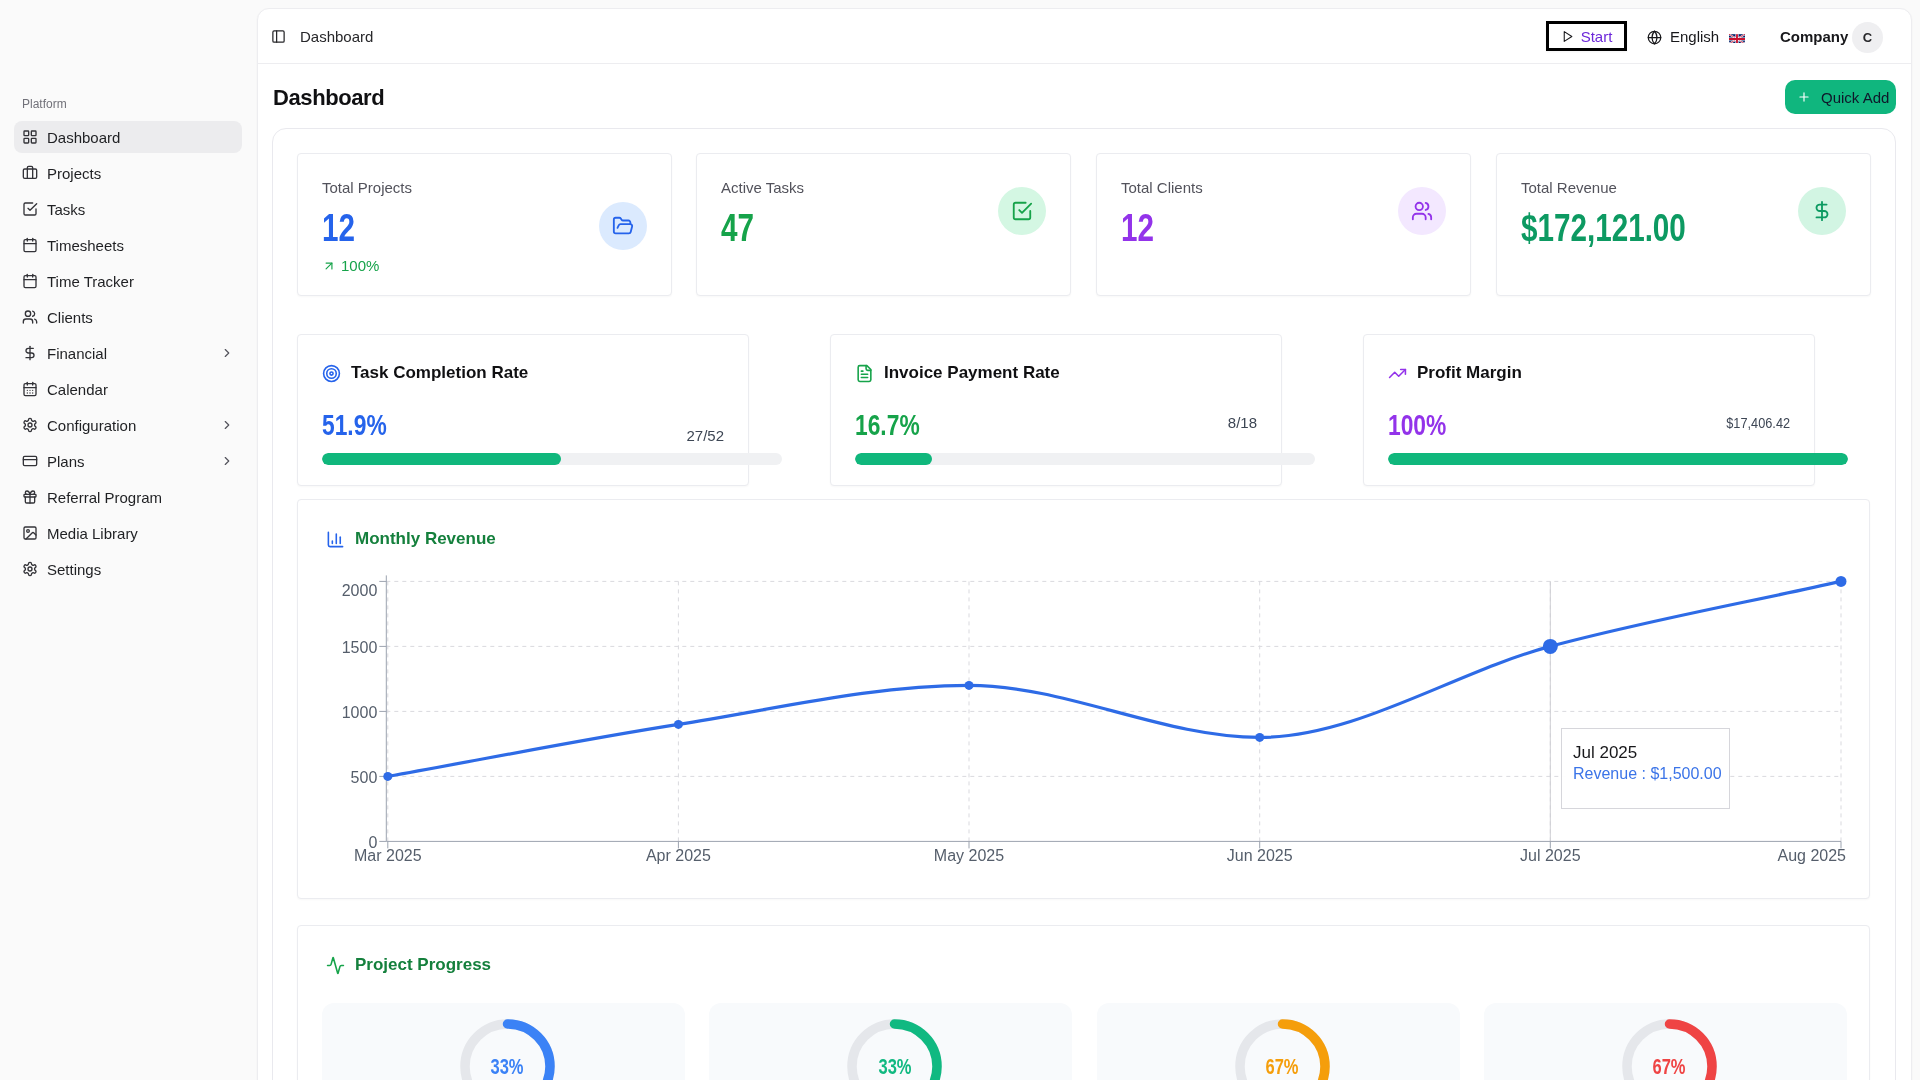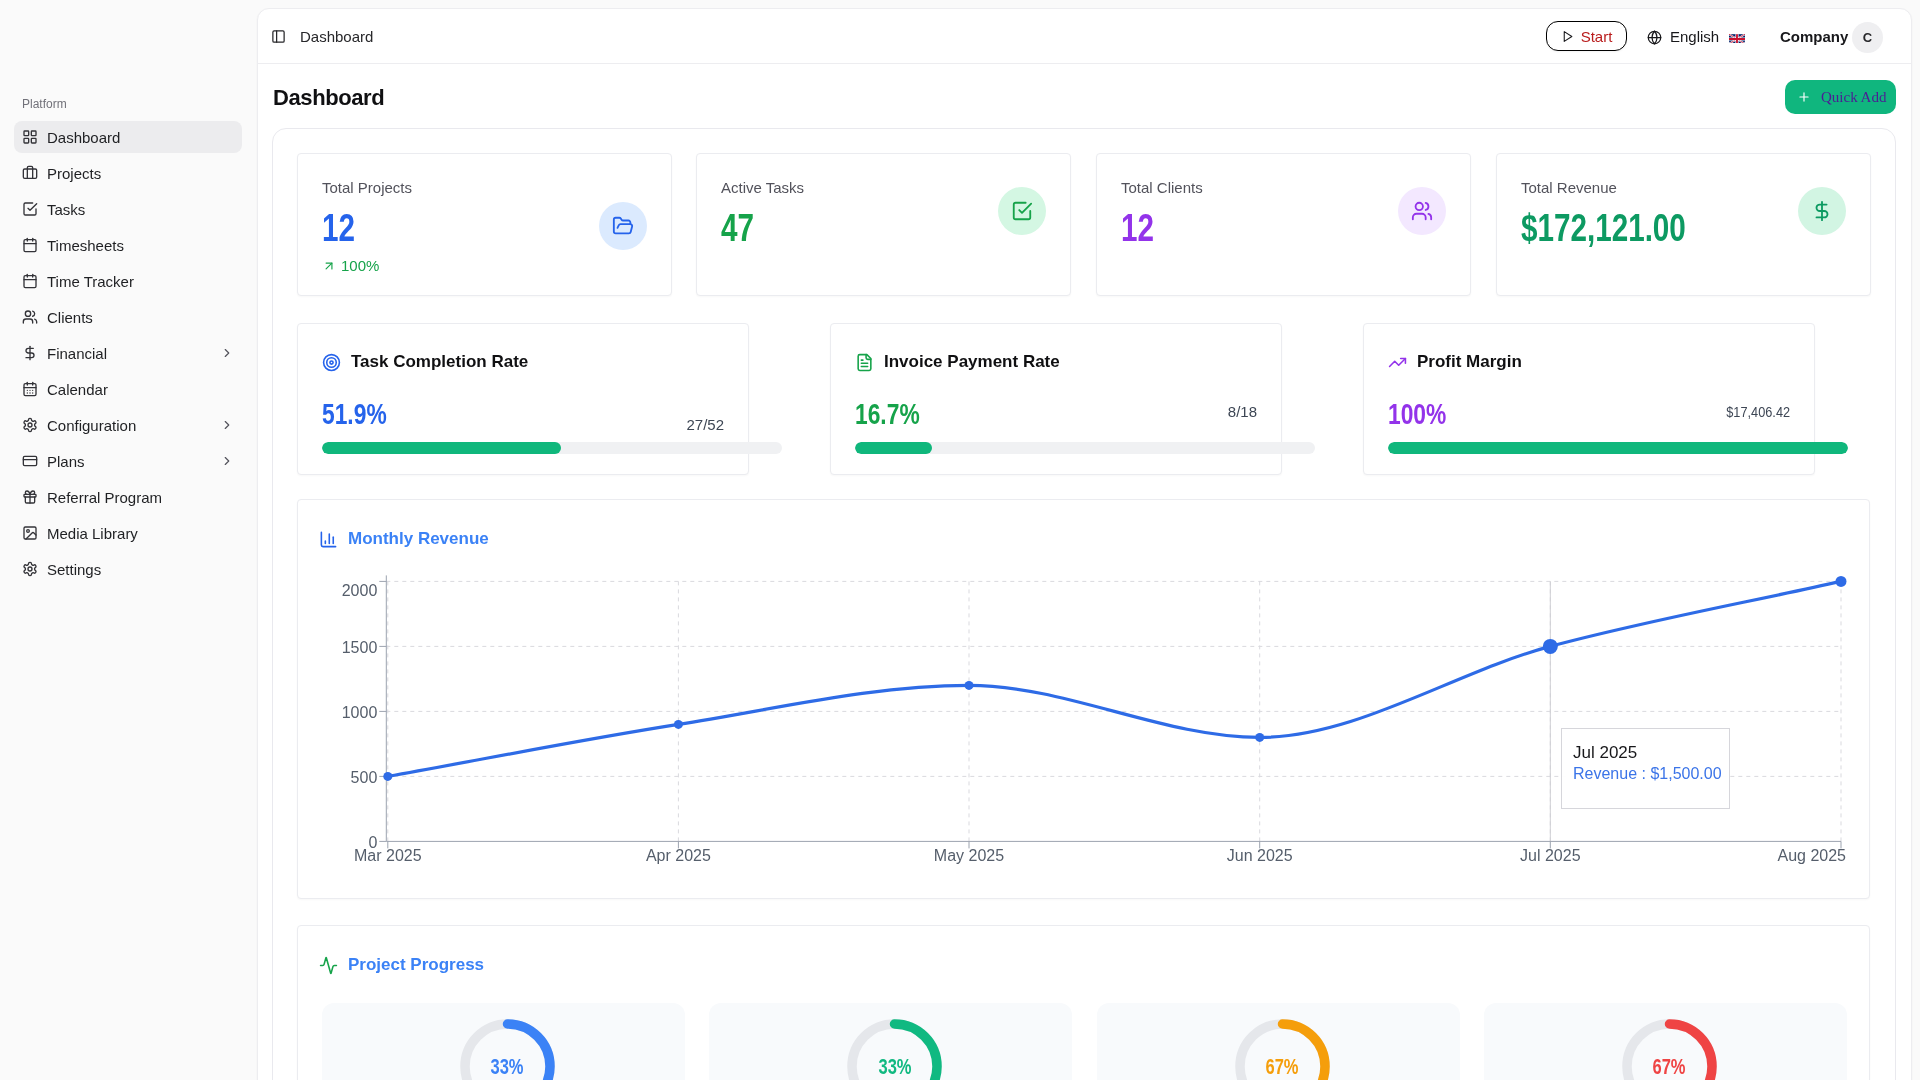--- a/index.html
+++ b/index.html
@@ -19,57 +19,57 @@
 .mi .lb { position:absolute; left:33px; font-size:15px; color:#1f2023; }
 .mi svg.chev { position:absolute; right:8px; }
 
 
 #panel { position:absolute; left:257px; top:8px; width:1655px; height:1360px; background:#fff; border-radius:12px; border:1px solid #ededf0; box-shadow:0 1px 2px rgba(0,0,0,.05); }
 
 
 #topbar { position:absolute; left:257px; top:8px; width:1655px; height:56px; border-bottom:1px solid #ededf0; }
 #tb-crumb { position:absolute; left:300px; top:8px; height:56px; display:flex; align-items:center; font-size:15px; color:#27272a; }
 #tb-toggle { position:absolute; left:271px; top:29px; }
-#btn-start { position:absolute; left:1546px; top:21px; width:81px; height:30px; background:#fff; border:1px solid #000000; border-radius:12px; box-shadow:0 1px 2px rgba(0,0,0,.05); display:flex; align-items:center; justify-content:center; gap:7px; font-size:15px; color:#b91c1c; }
+#btn-start { position:absolute; left:1546px; top:21px; width:81px; height:30px; background:#fff; border:3px solid #000000; border-radius:0; box-shadow:0 1px 2px rgba(0,0,0,.05); display:flex; align-items:center; justify-content:center; gap:7px; font-size:15px; color:#6d28d9; }
 #globe { position:absolute; left:1647px; top:30px; }
 #lang { position:absolute; left:1670px; top:28px; font-size:15px; color:#18181b; }
 #flag { position:absolute; left:1729px; top:31px; width:16px; height:12px; border-radius:2px; overflow:hidden; }
 #company { position:absolute; left:1780px; top:28px; font-size:15px; font-weight:600; color:#18181b; }
 #avatar { position:absolute; left:1852px; top:22px; width:31px; height:31px; border-radius:50%; background:#efeff1; display:flex; align-items:center; justify-content:center; font-size:13px; font-weight:600; color:#27272a; }
 
 
 #h1 { position:absolute; left:273px; top:85px; font-size:22px; font-weight:700; color:#101012; letter-spacing:-0.4px; }
-#btn-quick { position:absolute; left:1785px; top:80px; width:111px; height:34px; background:#10b67e; border-radius:10px; display:flex; align-items:center; color:#4c1d95; font-size:15px;font-family:Liberation Serif, serif; }
+#btn-quick { position:absolute; left:1785px; top:80px; width:111px; height:34px; background:#10b67e; border-radius:10px; display:flex; align-items:center; color:#0f172a; font-size:15px; }
 #btn-quick svg { margin-left:12px; }
 #btn-quick span { margin-left:10px; }
 
 
 #wrap { position:absolute; left:272px; top:128px; width:1624px; height:1220px; background:#fff; border:1px solid #e9e9ee; border-radius:14px; }
 
 .card { position:absolute; background:#fff; border:1px solid #ebecf0; border-radius:4px; box-shadow:0 1px 2px rgba(0,0,0,.03); }
 
 
 .stat { height:143px; width:375px; top:153px; }
 .stat .in { position:absolute; left:24px; top:24px; right:24px; }
 .stat .lab { font-size:15px; color:#52525b; font-weight:500; line-height:20px; }
 .stat .num { display:inline-block; font-size:38px; font-weight:700; line-height:40px; margin-top:10px; transform:scaleX(.78); transform-origin:0 50%; white-space:nowrap; }
 .stat .trend { margin-top:9px; font-size:15px; color:#16a34a; display:flex; align-items:center; gap:5px; }
 .icirc { position:absolute; width:48px; height:48px; border-radius:50%; display:flex; align-items:center; justify-content:center; }
 
 
-.rate { top:323px; width:452px; height:152px; }
+.rate { top:334px; width:452px; height:152px; }
 .rate .ttl { position:absolute; left:24px; top:28px; display:flex; align-items:center; gap:10px; font-size:17px; font-weight:700; color:#101012; }
 .rate .pct { position:absolute; left:24px; top:75px; line-height:30px; font-size:30px; font-weight:700; transform:scaleX(.76); transform-origin:0 50%; display:inline-block; }
 .rate .sub { position:absolute; right:24px; top:80px; line-height:15px; font-size:15px; color:#3d4654; }
 .rate .bar { position:absolute; left:24px; bottom:20px; height:12px; width:460px; background:#f0f1f3; border-radius:6px; overflow:hidden; }
 .rate .bar i { position:absolute; left:0; top:0; bottom:0; background:#10b77c; border-radius:6px; }
 
 
 #chartcard { left:25px; top:370px; width:1573px; height:400px; }
-#chartcard .ttl, #progcard .ttl { position:absolute; left:21px; top:29px; display:flex; align-items:center; gap:10px; font-size:17px; font-weight:700; color:#3b82f6; }
+#chartcard .ttl, #progcard .ttl { position:absolute; left:28px; top:29px; display:flex; align-items:center; gap:10px; font-size:17px; font-weight:700; color:#15803d; }
 
 
 #tip { position:absolute; left:1263px; top:228px; width:169px; height:81px; background:rgba(255,255,255,.96); border:1px solid #d6d6db; padding:10px 12px; }
 #tip { padding:10px 11px; } #tip .d { font-size:17px; color:#18181b; line-height:20px; margin-top:4px; white-space:nowrap;}
 #tip .r { font-size:16px; color:#3b74e8; line-height:20px; margin-top:1px; white-space:nowrap; }
 
 
 #progcard { left:25px; top:796px; width:1573px; height:400px; }
 .pcell { position:absolute; top:77px; width:363px; height:290px; background:#f8fafc; border-radius:12px; }
 .donut { position:absolute; left:50%; top:15px; margin-left:-44.5px; width:97px; height:97px; }

